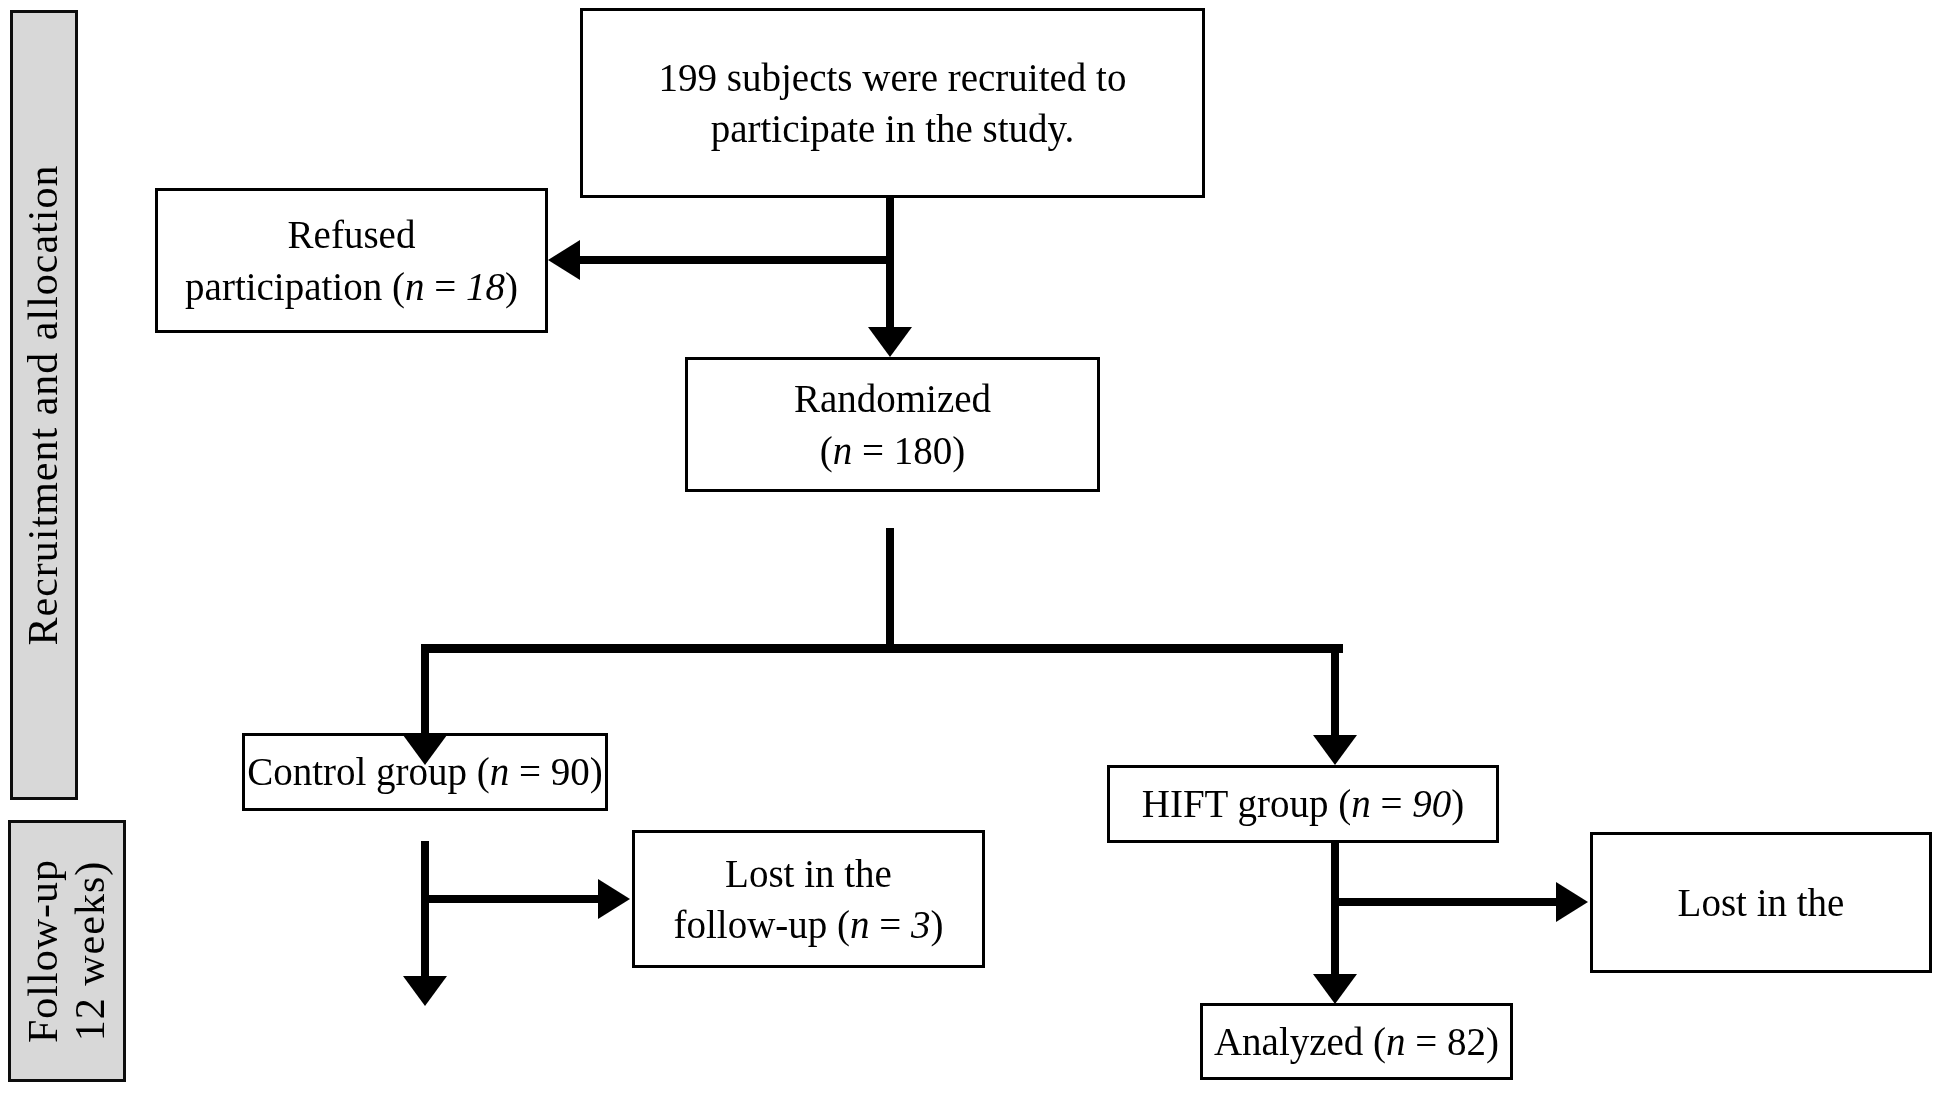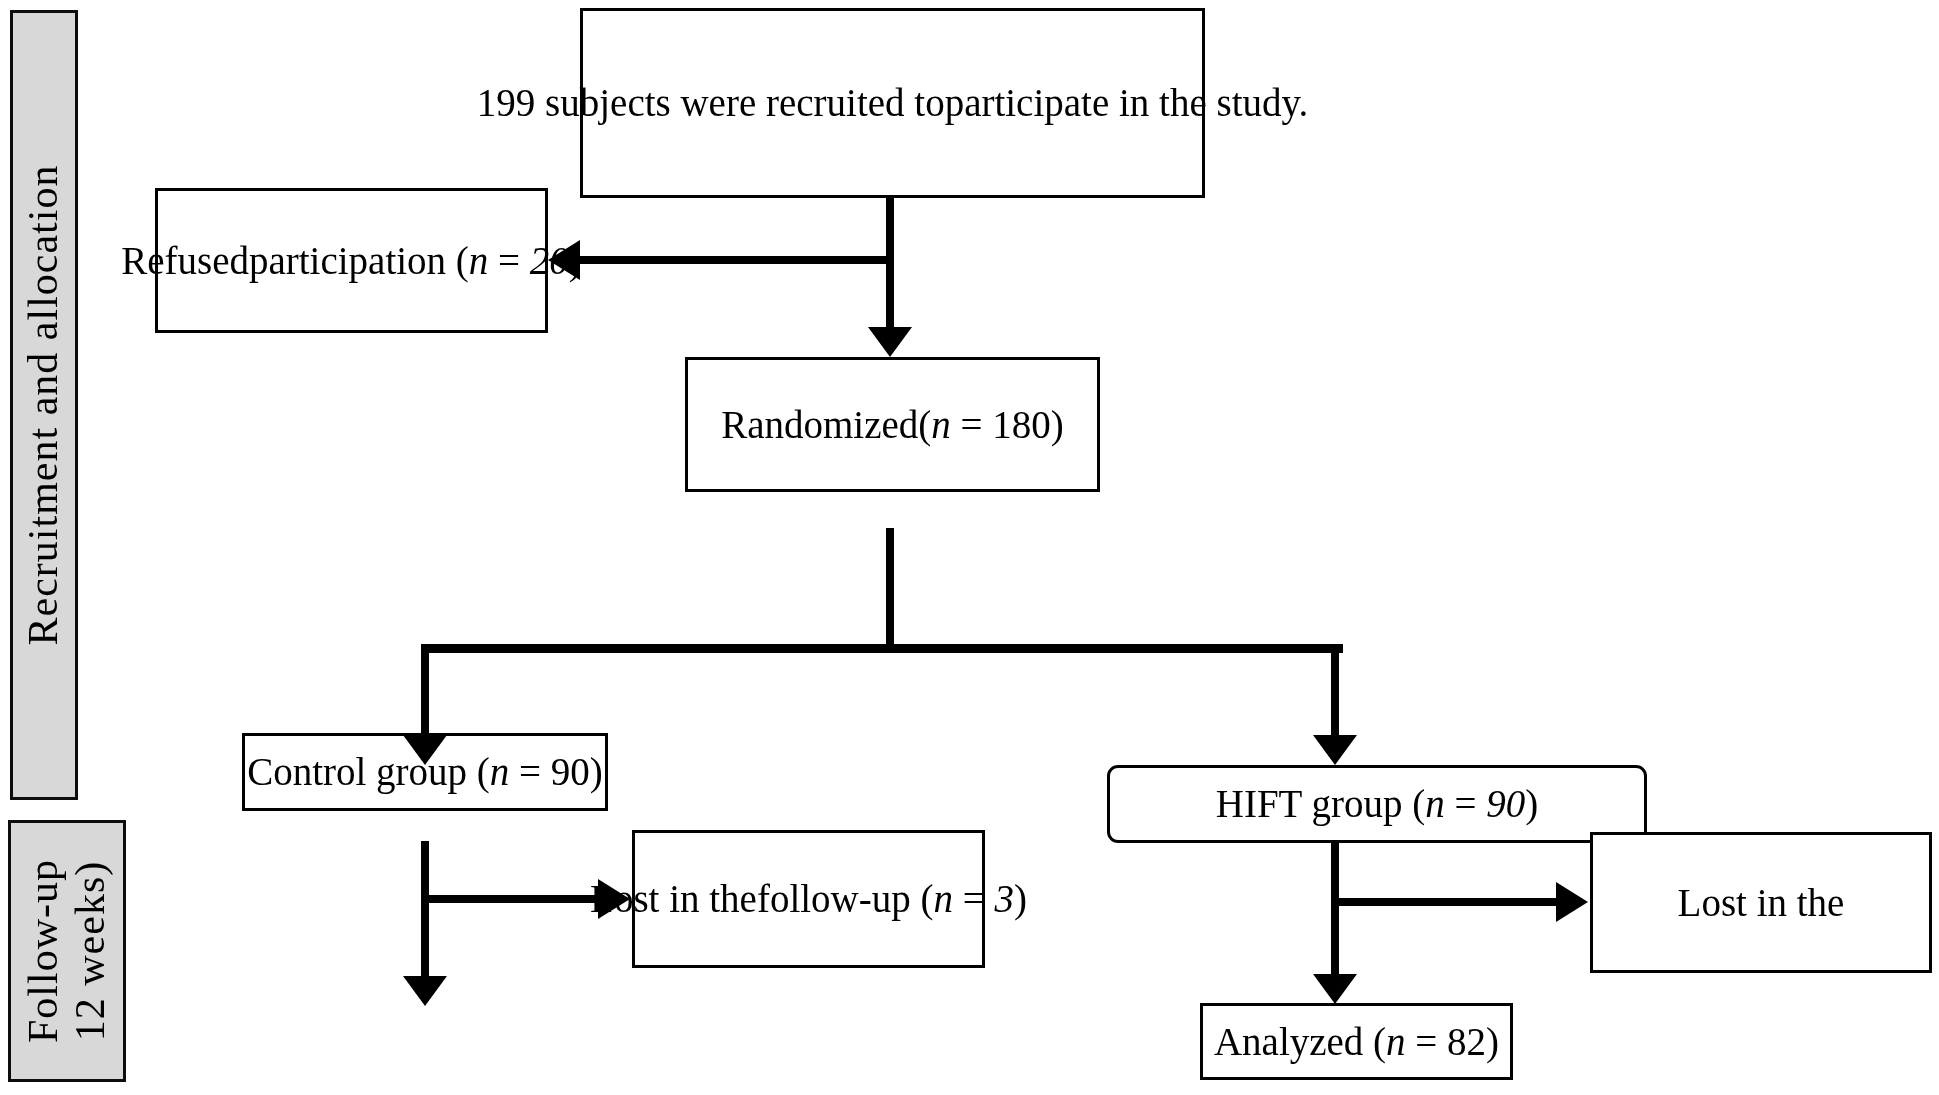--- a/index.html
+++ b/index.html
@@ -12,21 +12,21 @@
     color: #000000;
     overflow: hidden;
   }
   
   .fbox {
     position: absolute;
     box-sizing: border-box;
     background: #ffffff;
     border: 3px solid #000000;
     display: flex;
-    flex-direction: row;
+    flex-direction: column;
     align-items: center;
     justify-content: center;
     text-align: center;
     font-size: 39px;
     line-height: 1.32;
     white-space: nowrap;
   }
   .fbox .ln { white-space: nowrap; }
   .n-italic { font-style: italic; }
   .eq { font-style: normal; }
@@ -72,33 +72,33 @@
     </div>
   </div>
 
   <div class="fbox" style="left:580px; top:8px; width:625px; height:190px;">
     <div class="ln">199 subjects were recruited to</div>
     <div class="ln">participate in the study.</div>
   </div>
 
   <div class="fbox" style="left:155px; top:188px; width:393px; height:145px;">
     <div class="ln">Refused</div>
-    <div class="ln"><span>participation (</span><i class="n-italic">n</i><span class="eq"> = </span><i class="n-italic">20</i><span>)</span></div>
+    <div class="ln"><span>participation (</span><i class="n-italic">n</i><span class="eq"> = </span><i class="n-italic">18</i><span>)</span></div>
   </div>
 
   <div class="fbox" style="left:685px; top:357px; width:415px; height:135px;">
     <div class="ln">Randomized</div>
     <div class="ln"><span>(</span><i class="n-italic">n</i><span class="eq"> = </span><span>180</span><span>)</span></div>
   </div>
 
   <div class="fbox" style="left:242px; top:733px; width:366px; height:78px;">
     <div class="ln"><span>Control group (</span><i class="n-italic">n</i><span class="eq"> = </span><span>90</span><span>)</span></div>
   </div>
 
-  <div class="fbox" style="left:1107px; top:765px; width:540px; height:78px;border-radius:11px;">
+  <div class="fbox" style="left:1107px; top:765px; width:392px; height:78px;">
     <div class="ln"><span>HIFT group (</span><i class="n-italic">n</i><span class="eq"> = </span><i class="n-italic">90</i><span>)</span></div>
   </div>
 
   <div class="fbox" style="left:632px; top:830px; width:353px; height:138px;">
     <div class="ln">Lost in the</div>
     <div class="ln"><span>follow-up (</span><i class="n-italic">n</i><span class="eq"> = </span><i class="n-italic">3</i><span>)</span></div>
   </div>
 
   <div class="fbox" style="left:1590px; top:832px; width:342px; height:141px;">
     <div class="ln">Lost in the</div>

